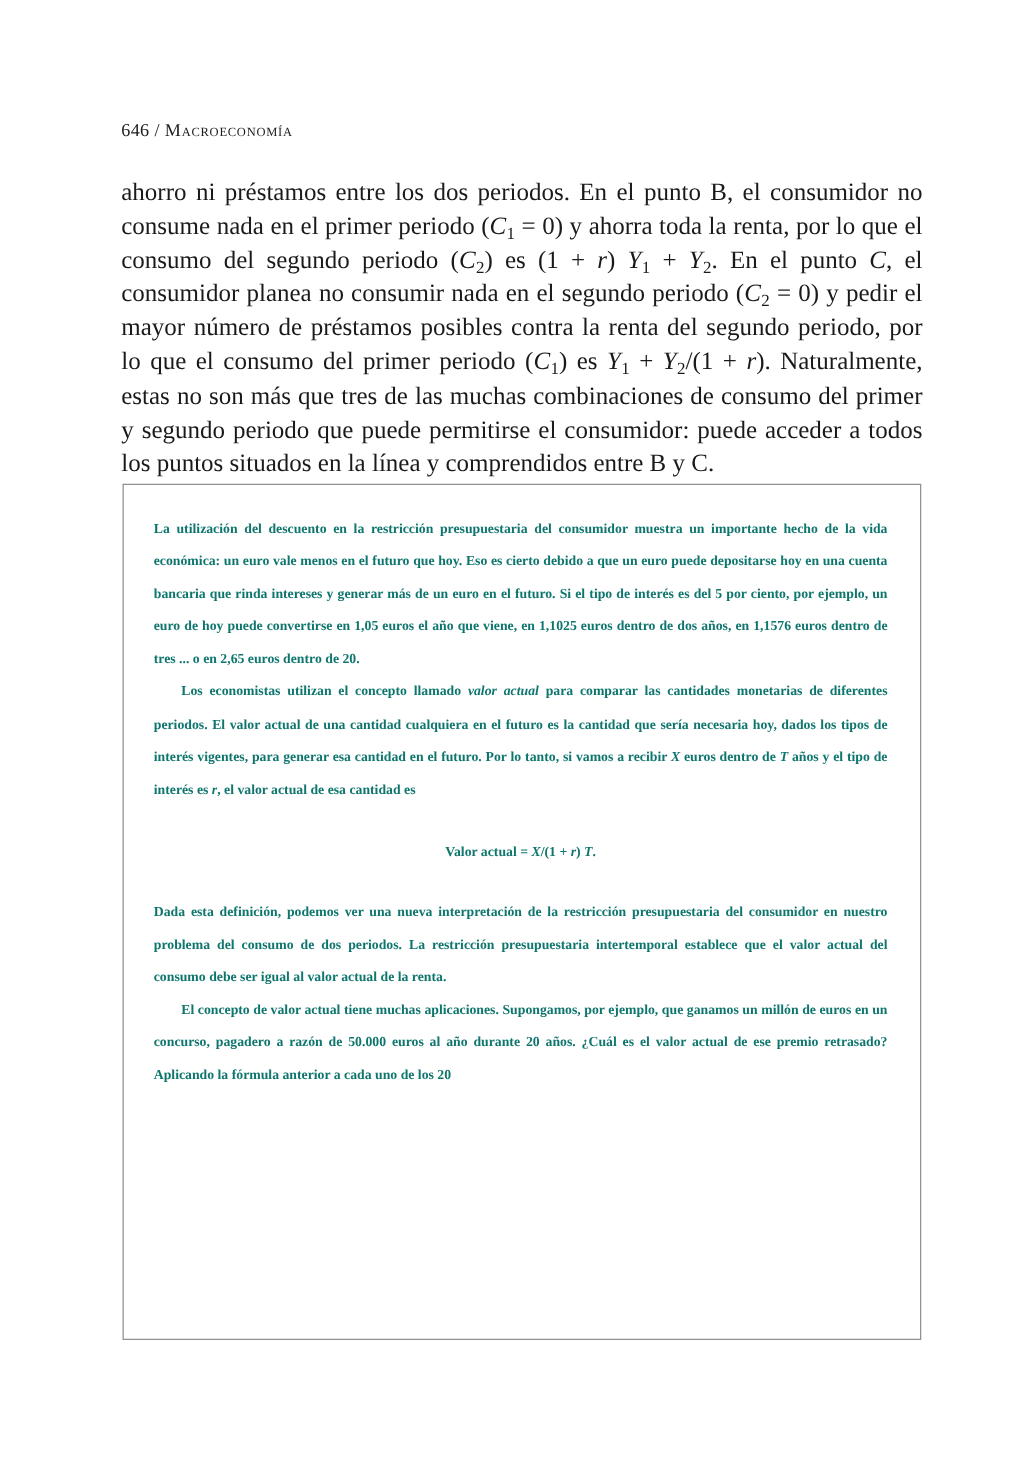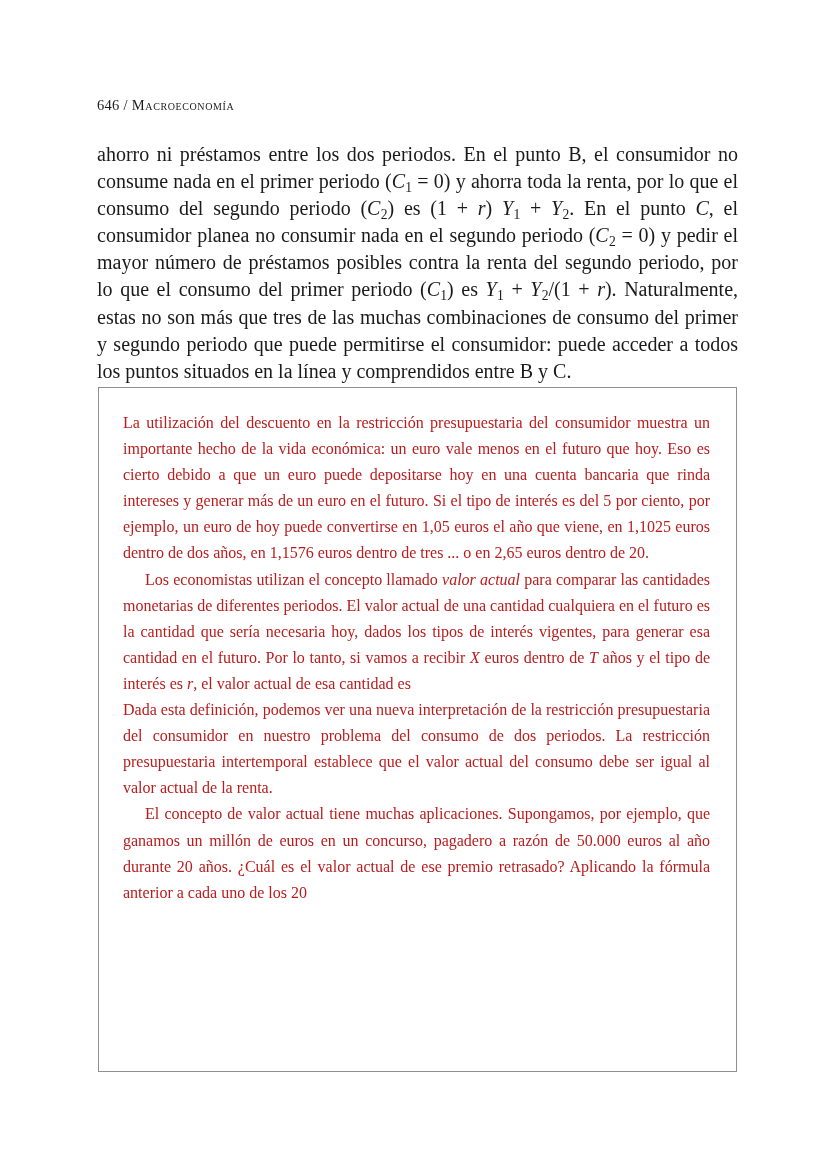--- a/index.html
+++ b/index.html
@@ -93,25 +93,26 @@
     line-height: 25.5px;
     font-weight: bold;
     color: #0e0e0e;
     letter-spacing: 0.05px;
   }
   .feature-body {
     padding: 22px 26px 0 24px;
   }
   .feature-body p {
     margin: 0;
-    font-size: 16px;
+    font-size: 11px;
     line-height: 26.1px;
     text-align: justify;
     text-justify: inter-word;
-    color: #b91c1c;
+    color: #0f766e;
+    font-weight: bold;
   }
   .feature-body p.indent { text-indent: 22px; }
   .formula {
     margin: 24px 0 22px 0 !important;
     text-align: center !important;
     text-indent: 0 !important;
     font-size: 16.6px;
   }
 </style>
 </head>
@@ -129,20 +130,21 @@
 
   <section class="feature-box">
 
 
     <div class="feature-body">
 
       <p>La utilización del descuento en la restricción presupuestaria del consumidor muestra un importante hecho de la vida económica: un euro vale menos en el futuro que hoy. Eso es cierto debido a que un euro puede depositarse hoy en una cuenta bancaria que rinda intereses y generar más de un euro en el futuro. Si el tipo de interés es del 5 por ciento, por ejemplo, un euro de hoy puede convertirse en 1,05 euros el año que viene, en 1,1025 euros dentro de dos años, en 1,1576 euros dentro de tres ... o en 2,65 euros dentro de 20.</p>
 
       <p class="indent"><span>Los economistas utilizan el concepto llamado </span><em>valor actual</em><span> para comparar las cantidades monetarias de diferentes periodos. El valor actual de una cantidad cualquiera en el futuro es la cantidad que sería necesaria hoy, dados los tipos de interés vigentes, para generar esa cantidad en el futuro. Por lo tanto, si vamos a recibir </span><span class="mv">X</span><span> euros dentro de </span><span class="mv">T</span><span> años y el tipo de interés es </span><span class="mv">r</span><span>, el valor actual de esa cantidad es</span></p>
 
+      <p class="formula"><span>Valor actual = </span><span class="mv">X</span><span>/(1 + </span><span class="mv">r</span><span>) </span><span class="mv">T</span><span>.</span></p>
 
       <p>Dada esta definición, podemos ver una nueva interpretación de la restricción presupuestaria del consumidor en nuestro problema del consumo de dos periodos. La restricción presupuestaria intertemporal establece que el valor actual del consumo debe ser igual al valor actual de la renta.</p>
 
       <p class="indent">El concepto de valor actual tiene muchas aplicaciones. Supongamos, por ejemplo, que ganamos un millón de euros en un concurso, pagadero a razón de 50.000 euros al año durante 20 años. ¿Cuál es el valor actual de ese premio retrasado? Aplicando la fórmula anterior a cada uno de los 20</p>
 
     </div>
   </section>
 
 </div>
 

